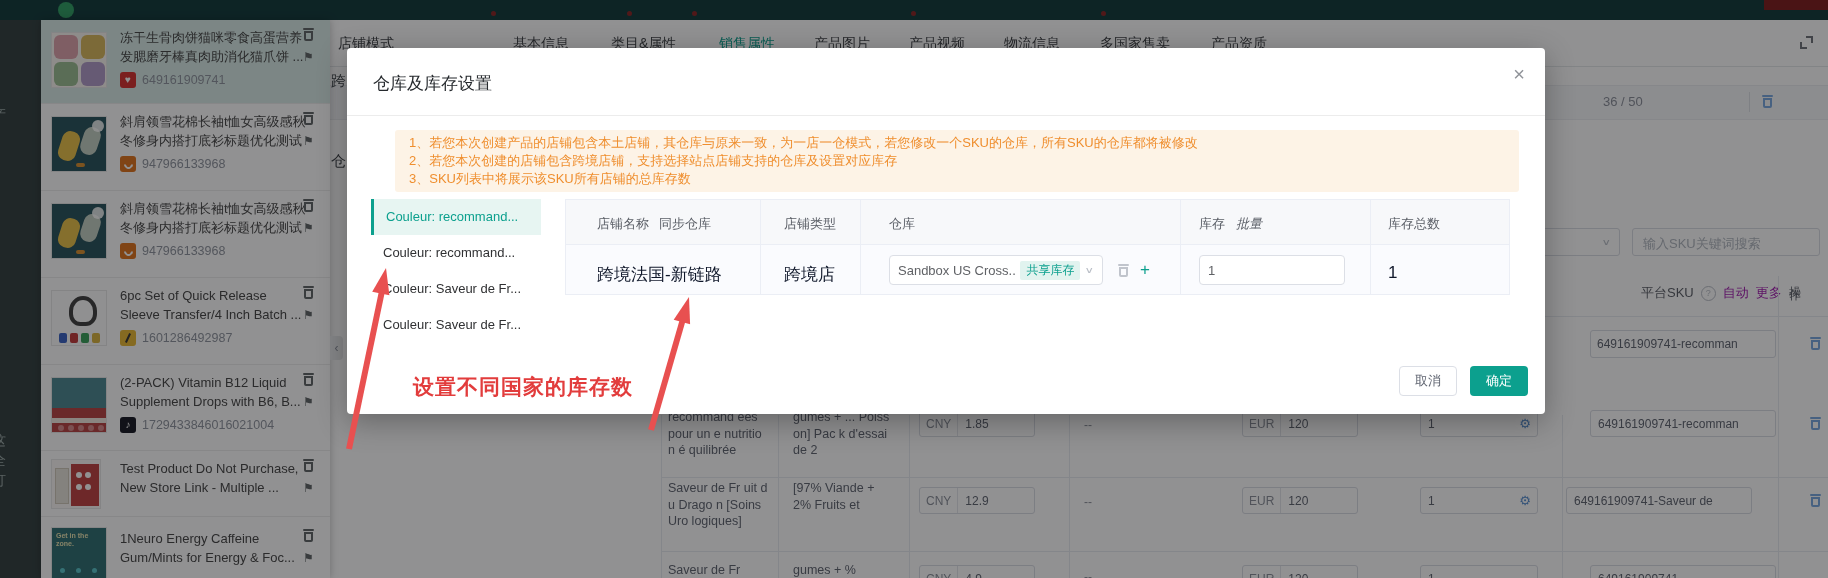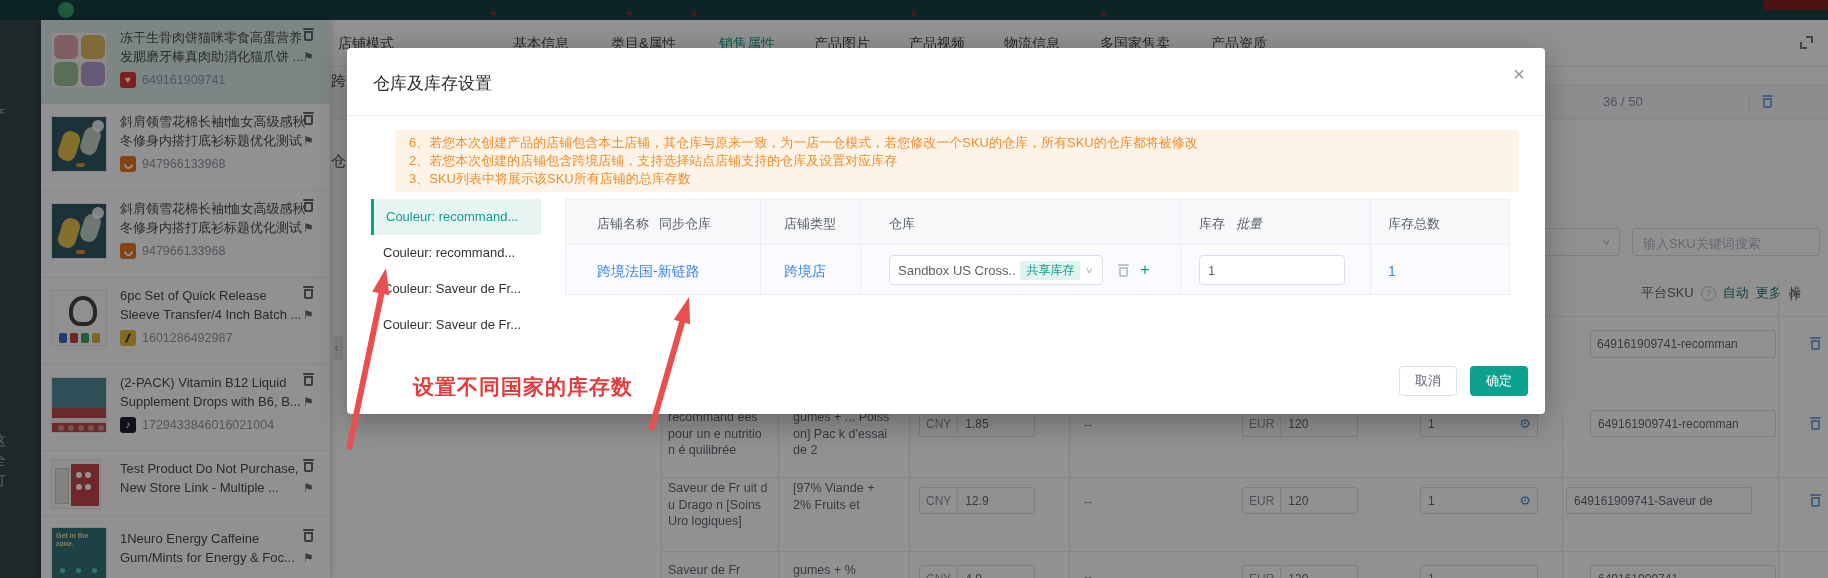--- a/index.html
+++ b/index.html
@@ -27,21 +27,21 @@
   
   .icon-trash{position:relative;width:11px;height:13px;display:inline-block;}
   .icon-trash .lid{position:absolute;top:0;left:0;right:0;height:2px;background:currentColor;border-radius:1px;}
   .icon-trash .bin{position:absolute;top:3px;left:1px;right:1px;bottom:0;border:2px solid currentColor;border-top-width:2px;border-radius:0 0 2px 2px;}
   .blue{color:#79a8e0;}  .gray{color:#5f6466;}  .lgray{color:#c0c4cc;}
   .flagg{font-size:12px;color:#5f6466;line-height:1;}
   
   .box{position:absolute;background:#fff;border:1px solid #d9dce3;border-radius:3px;box-sizing:border-box;}
   .chev{display:inline-block;transform:scaleY(.65);color:#b9bec6;font-size:13px;}
   .bgth{font-size:13px;color:#5a5e66;display:flex;align-items:center;gap:7px;white-space:nowrap;}
-  .teal-link{color:#0f766e;cursor:pointer;}
+  .teal-link{color:#a21caf;cursor:pointer;}
   .helpc{width:13px;height:13px;border-radius:50%;border:1px solid #b9bec6;color:#b9bec6;font-size:9px;display:inline-flex;align-items:center;justify-content:center;}
   .vertlabel{writing-mode:vertical-rl;letter-spacing:3px;font-size:12px;color:#5a5e66;}
   .valbox{position:absolute;height:27px;border:1px solid #d9dce3;border-radius:3px;background:#fff;display:flex;align-items:center;font-size:12px;color:#5f6470;box-sizing:border-box;overflow:hidden;white-space:nowrap;}
   .valbox .cur{padding:0 6px;color:#8a8f99;border-right:1px solid #e3e6eb;height:100%;display:flex;align-items:center;}
   .valbox .val{padding:0 7px;}
   .valbox .gearwrap{margin-left:auto;padding-right:6px;color:#588fd0;font-size:13px;}
   .celltext{position:absolute;font-size:12.5px;color:#5f6470;line-height:16.5px;word-break:break-all;}
   .hline{position:absolute;height:1px;background:#e8ebf0;}
   .vline{position:absolute;width:1px;background:#e8ebf0;}
   .dashcell{position:absolute;font-size:12px;color:#8a8f99;}
@@ -72,21 +72,21 @@
   .mclose{position:absolute;right:20px;top:16px;font-size:20px;color:#909399;cursor:pointer;line-height:1;}
   .notice{position:absolute;left:48px;top:82px;width:1124px;background:#fdf3e6;border-radius:3px;padding:4px 14px;box-sizing:border-box;}
   .notice div{font-size:13px;line-height:18px;color:#ef8e2e;white-space:nowrap;overflow:hidden;}
   .skuitem{position:absolute;left:24px;width:170px;height:36px;line-height:36px;padding-left:12px;font-size:13px;color:#303133;white-space:nowrap;overflow:hidden;box-sizing:border-box;cursor:pointer;}
   .skuitem.active{border-left:3px solid #0ca08e;background:#e7f5f2;color:#0ca08e;}
   .mtable-border{position:absolute;left:218px;top:151px;width:945px;height:96px;border:1px solid #ebeef5;box-sizing:border-box;}
   .mth{position:absolute;left:218px;top:151px;width:945px;height:46px;background:#f7f8fa;border-bottom:1px solid #ebeef5;box-sizing:border-box;}
   .mtr{position:absolute;left:218px;top:197px;width:945px;height:50px;background:#fafbfe;box-sizing:border-box;}
   .mcol{position:absolute;top:151px;width:1px;height:96px;background:#ebeef5;}
   .mhlabel{position:absolute;font-size:13px;color:#5a5e66;white-space:nowrap;}
-  .mcell{position:absolute;font-size:14px;color:#3b82f6;white-space:nowrap;}
+  .mcell{position:absolute;font-size:17px;color:#0f172a;white-space:nowrap;}
   .select{position:absolute;height:30px;background:#fff;border:1px solid #dcdfe6;border-radius:4px;display:flex;align-items:center;padding:0 8px;box-sizing:border-box;cursor:pointer;}
   .selval{font-size:13px;color:#606266;max-width:120px;overflow:hidden;white-space:nowrap;}
   .selbadge{margin-left:5px;background:#e1f3ef;color:#0ca08e;font-size:12px;padding:1px 6px;border-radius:2px;white-space:nowrap;}
   .minput{position:absolute;height:30px;border:1px solid #dcdfe6;border-radius:4px;font-size:13px;color:#606266;padding:0 8px;box-sizing:border-box;font-family:inherit;}
   .mplus{font-size:17px;color:#0ca08e;cursor:pointer;}
   .btn{position:absolute;height:30px;border-radius:4px;font-size:13px;display:flex;align-items:center;justify-content:center;cursor:pointer;box-sizing:border-box;}
   .btn.cancel{width:58px;background:#fff;border:1px solid #dcdfe6;color:#5f6470;}
   .btn.confirm{width:58px;background:#0ca08e;color:#fff;}
   .annolayer{position:absolute;inset:0;z-index:12;pointer-events:none;}
   .redtext{position:absolute;left:413px;top:373px;font-size:21px;font-weight:bold;color:#e23c3c;letter-spacing:1px;}
@@ -415,21 +415,21 @@
 
   <div class="mask"></div>
 
   <div class="abs modal">
     <div class="mheader">
       <div class="mtitle">仓库及库存设置</div>
       <div class="mclose">×</div>
     </div>
 
     <div class="notice">
-      <div>6、若您本次创建产品的店铺包含本土店铺，其仓库与原来一致，为一店一仓模式，若您修改一个SKU的仓库，所有SKU的仓库都将被修改</div>
+      <div>1、若您本次创建产品的店铺包含本土店铺，其仓库与原来一致，为一店一仓模式，若您修改一个SKU的仓库，所有SKU的仓库都将被修改</div>
       <div>2、若您本次创建的店铺包含跨境店铺，支持选择站点店铺支持的仓库及设置对应库存</div>
       <div>3、SKU列表中将展示该SKU所有店铺的总库存数</div>
     </div>
 
     <div class="skuitem active" style="top:151px;">Couleur: recommand...</div>
     <div class="skuitem" style="top:187px;">Couleur: recommand...</div>
     <div class="skuitem" style="top:223px;">Couleur: Saveur de Fr...</div>
     <div class="skuitem" style="top:259px;">Couleur: Saveur de Fr...</div>
 
     <div class="mth"></div>

